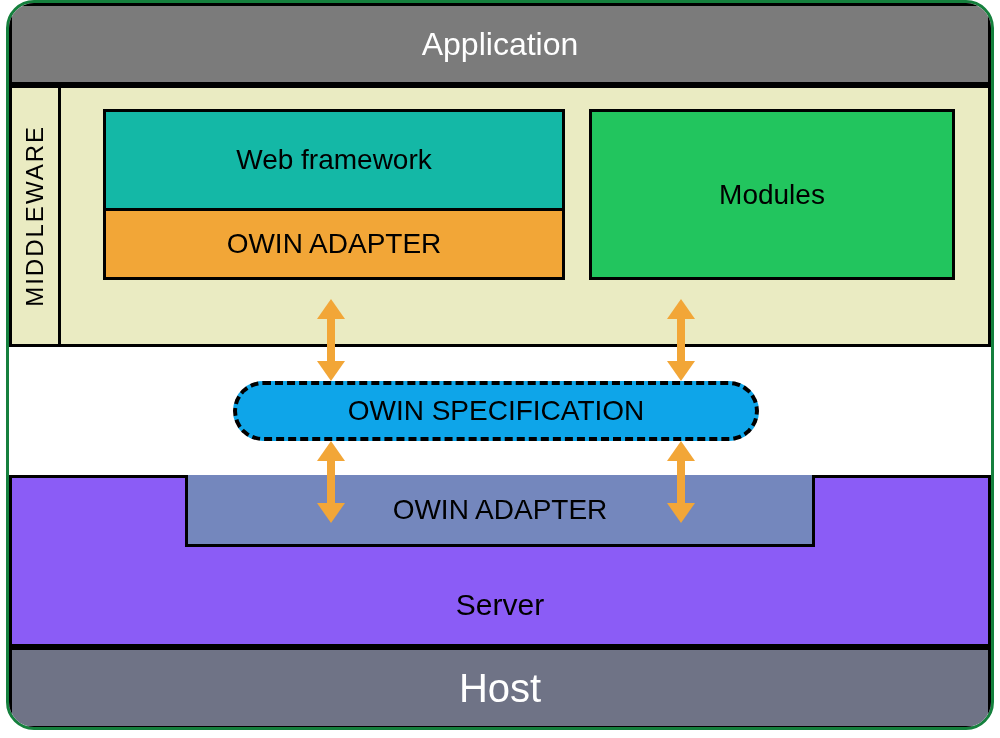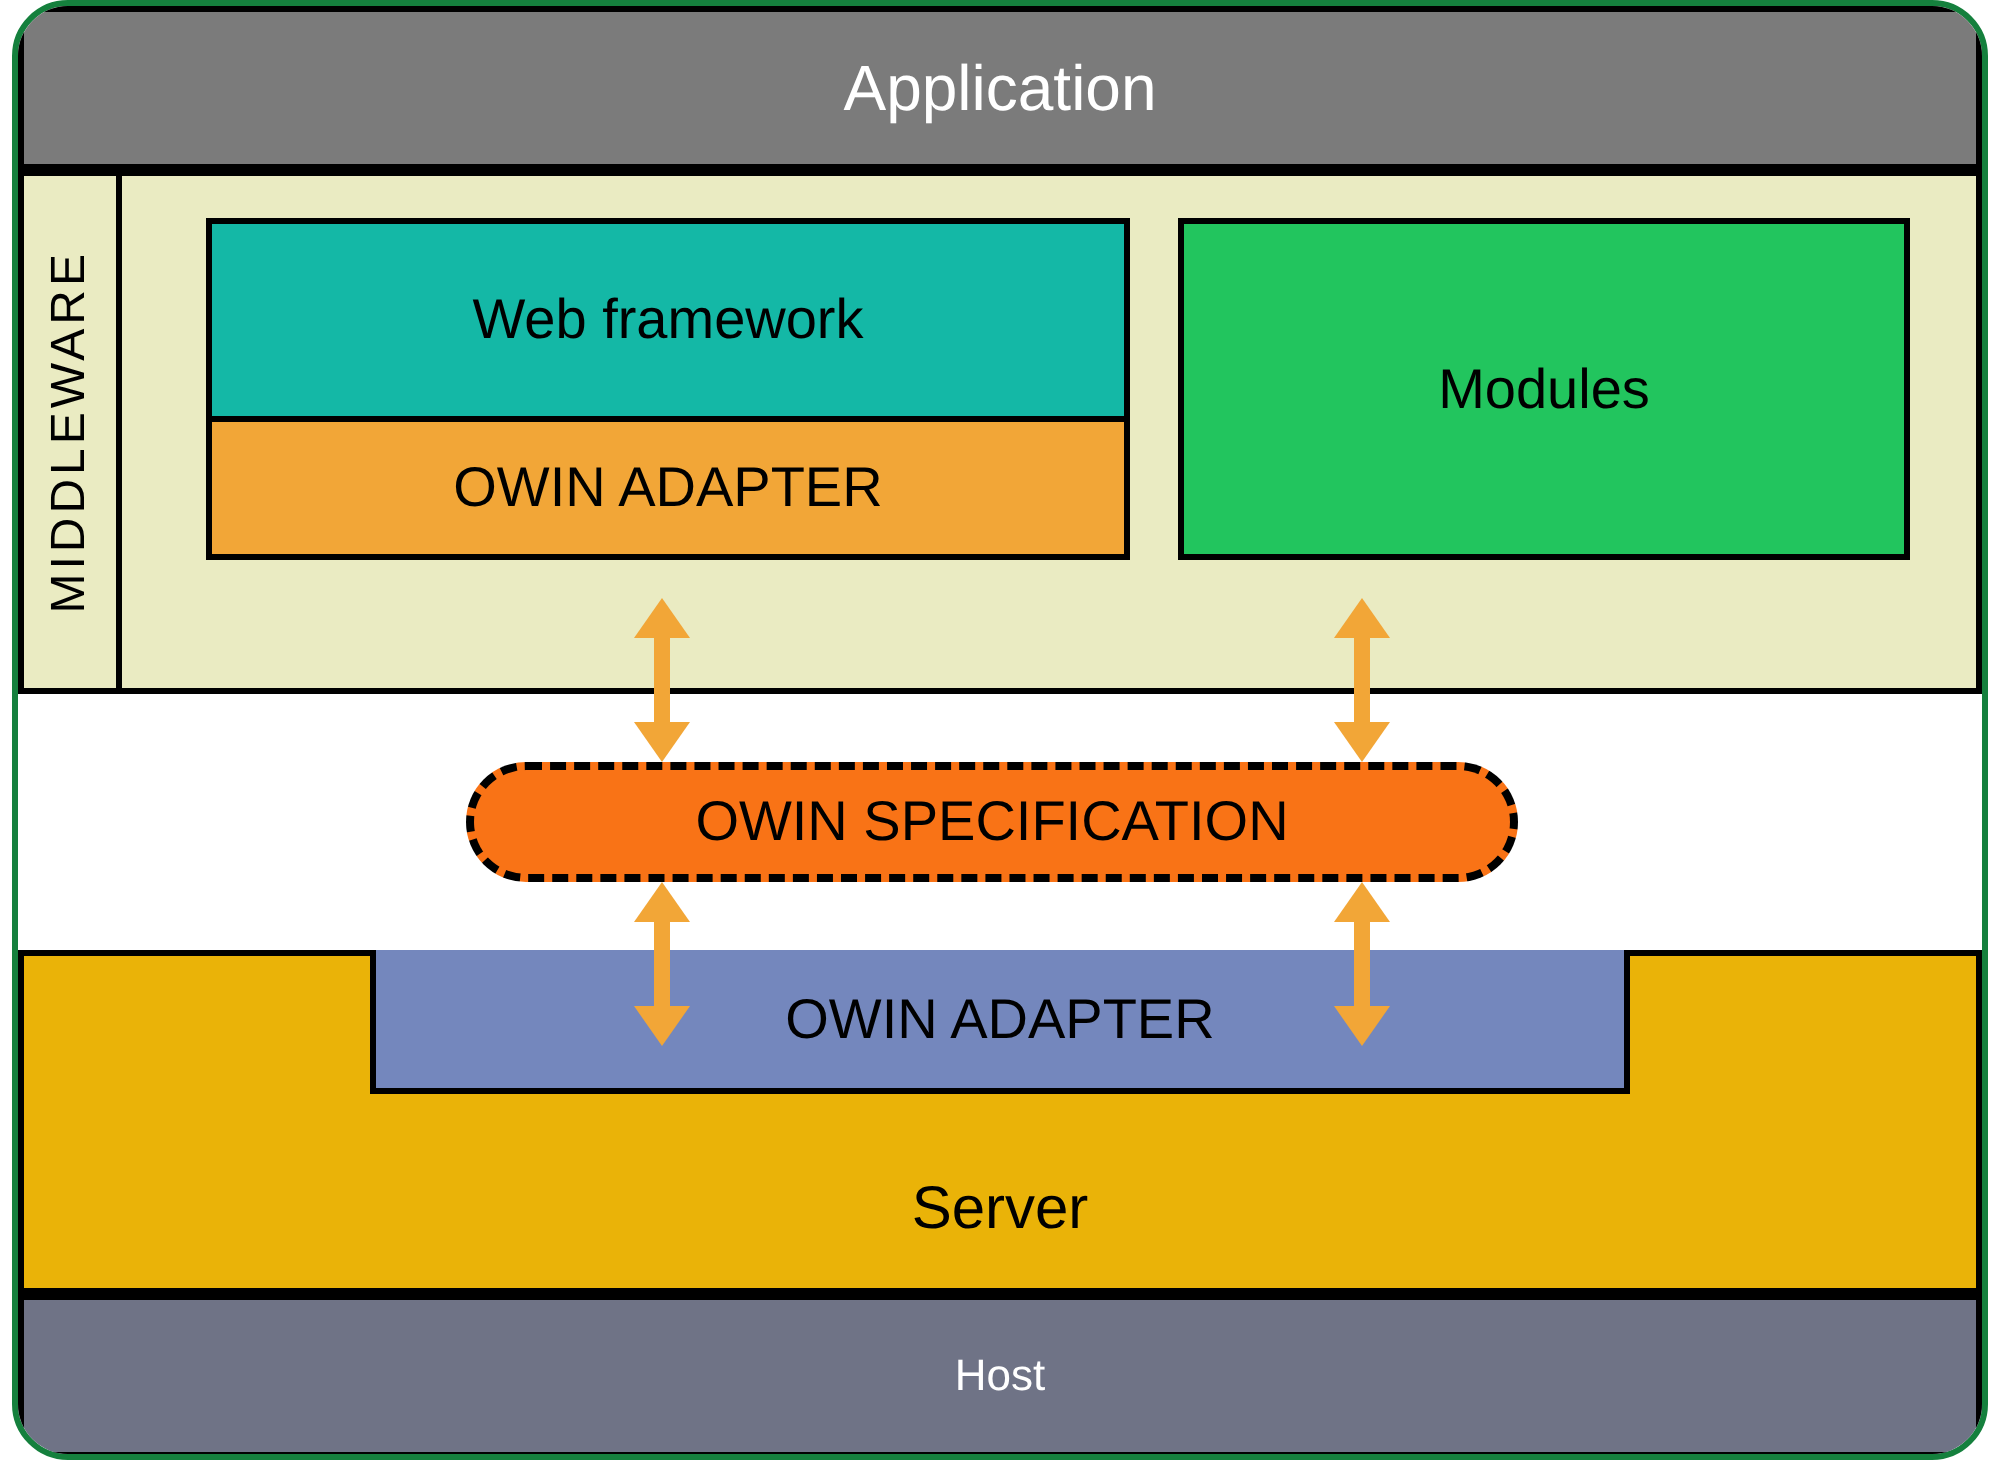--- a/index.html
+++ b/index.html
@@ -110,29 +110,29 @@
     background: #ffffff;
     border: none;
   }
   .spec-pill {
     left: 224px;
     top: 378px;
     width: 526px;
     height: 60px;
     border: 4px dashed #000;
     border-radius: 30px;
-    background: #f97316;
+    background: #0ea5e9;
   }
   
   .server-bg {
     left: 0;
     top: 472px;
     width: 100%;
     height: 172px;
-    background: #eab308;
+    background: #8b5cf6;
     border-top: 3px solid #000;
     border-bottom: 3px solid #000;
     align-items: flex-end;
     padding-bottom: 22px;
   }
   .owin-adapter-bottom {
     left: 176px;
     top: 472px;
     width: 630px;
     height: 72px;
@@ -205,21 +205,21 @@
     </div>
 
     <div class="layer server-bg">
       <span class="label" style="font-size:30px;">Server</span>
     </div>
     <div class="layer owin-adapter-bottom">
       <span class="label">OWIN ADAPTER</span>
     </div>
 
     <div class="layer host-bar">
-      <span class="label light" style="font-size:22px;">Host</span>
+      <span class="label light" style="font-size:40px;">Host</span>
     </div>
 
     <div class="arrow" style="left:322px; top:296px; height:82px;">
       <div class="head-up"></div>
       <div class="shaft"></div>
       <div class="head-down"></div>
     </div>
     <div class="arrow" style="left:672px; top:296px; height:82px;">
       <div class="head-up"></div>
       <div class="shaft"></div>

